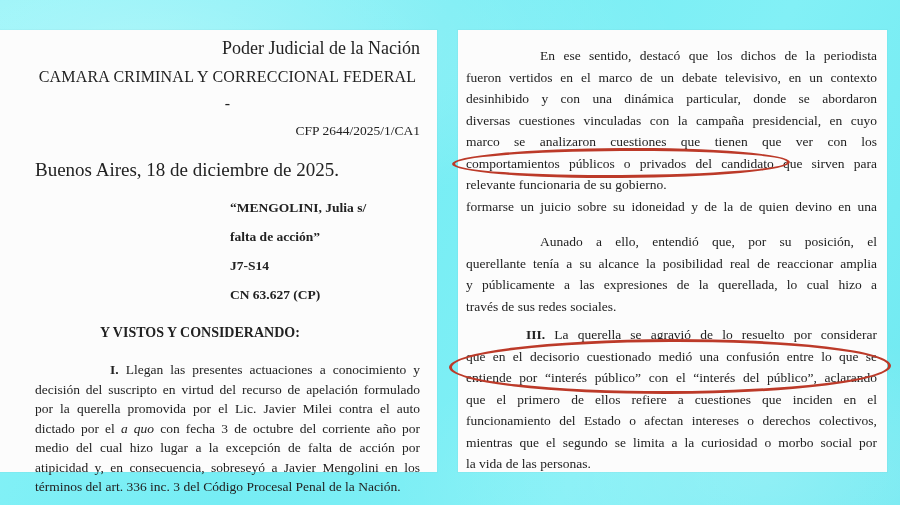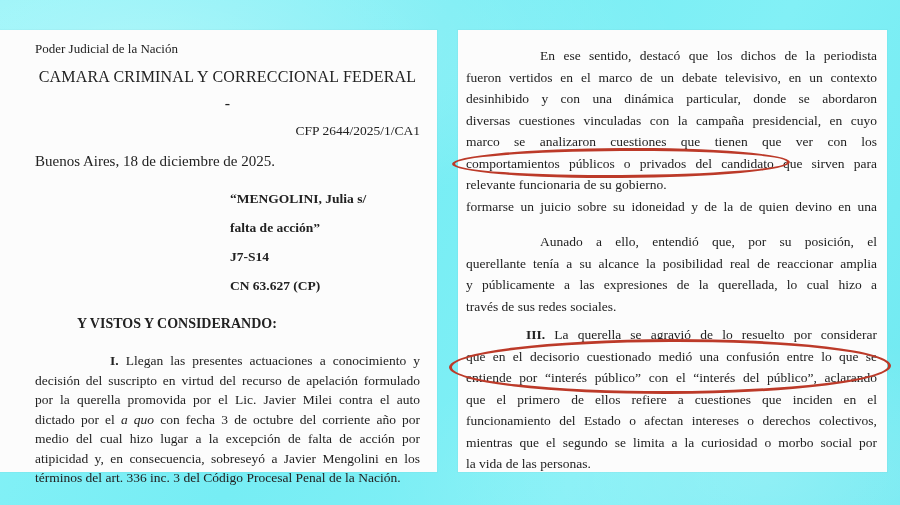--- a/index.html
+++ b/index.html
@@ -20,28 +20,28 @@
     position: absolute;
     top: 30px;
     height: 442px;
     background: #fcfcfc;
     box-shadow: 0 0 0 1px rgba(0,0,0,0.02);
   }
   #page-left  { left: 0;     width: 437px; padding: 10px 17px 0 35px; }
   #page-right { left: 458px; width: 429px; padding: 7px 10px 8px 8px; }
 
   
-  .inst-line   { text-align: left; font-size: 13px; line-height: 17px; }
+  .inst-line   { text-align: right; font-size: 18px; line-height: 17px; }
   .court-line  { text-align: center; font-size: 16px; line-height: 27px; letter-spacing: 0.2px; }
   .court-block { margin-top: 6px; }
   .case-no     { text-align: right; font-size: 13.5px; line-height: 18px; margin-top: 5px; }
-  .date-line   { font-size: 15px; line-height: 18px; margin-top: 12px; }
+  .date-line   { font-size: 19px; line-height: 18px; margin-top: 21px; }
   .caption     { margin-top: 14px; margin-left: 195px; font-weight: bold; font-size: 13.5px; }
   .caption div { line-height: 29px; }
-  .vistos      { margin-top: 14px; margin-left: 42px; font-weight: bold; font-size: 14px; line-height: 19px; }
+  .vistos      { margin-top: 14px; margin-left: 65px; font-weight: bold; font-size: 14px; line-height: 19px; }
 
   .para-l { margin-top: 18px; font-size: 13.5px; }
   .para-l .jl { line-height: 19.5px; height: 19.5px; }
 
   .para-r { font-size: 13.5px; }
   .para-r .jl { line-height: 21.5px; height: 21.5px; }
   #rp1 { margin-top: 8px; }
   #rp2 { margin-top: 14px; }
   #rp3 { margin-top: 7px; }
 

